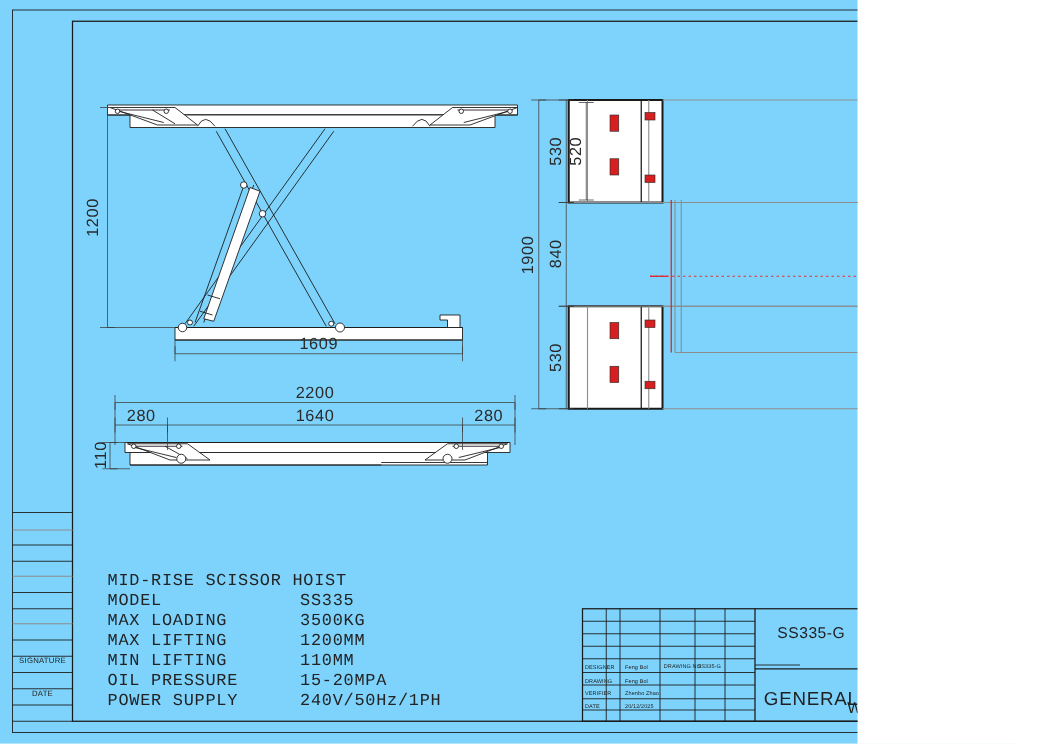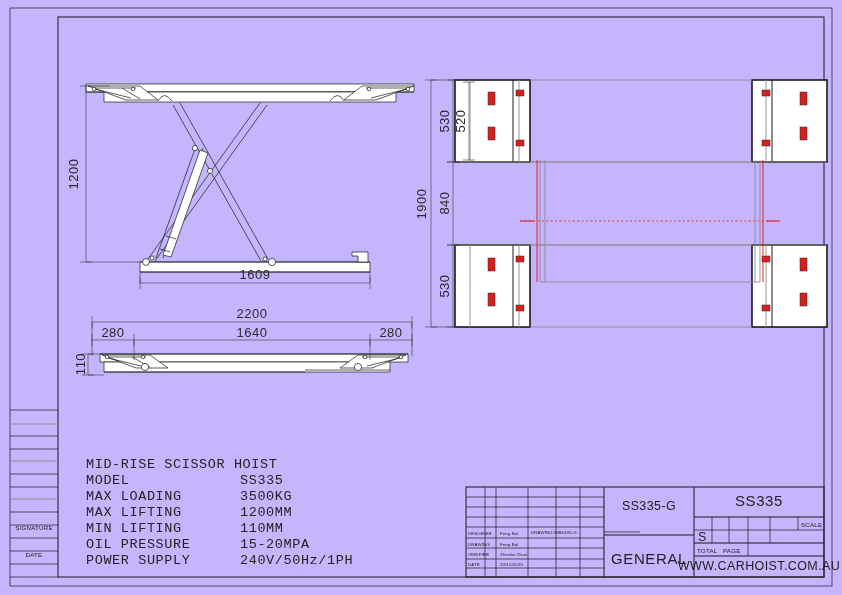--- a/index.html
+++ b/index.html
@@ -5,23 +5,23 @@
   html, body {
     margin: 0;
     padding: 0;
     background: #ffffff;
   }
   body {
     font-family: "Liberation Sans", sans-serif;
   }
   #sheet {
     position: relative;
-    width: 842px;
+    width: 686px;
     height: 595px;
-    background: #c4b5fd;
+    background: #7dd3fc;
     overflow: hidden;
   }
   svg.layer {
     position: absolute;
     left: 0;
     top: 0;
     width: 842px;
     height: 595px;
   }
   .ln { stroke: #1a1a1a; fill: none; }

